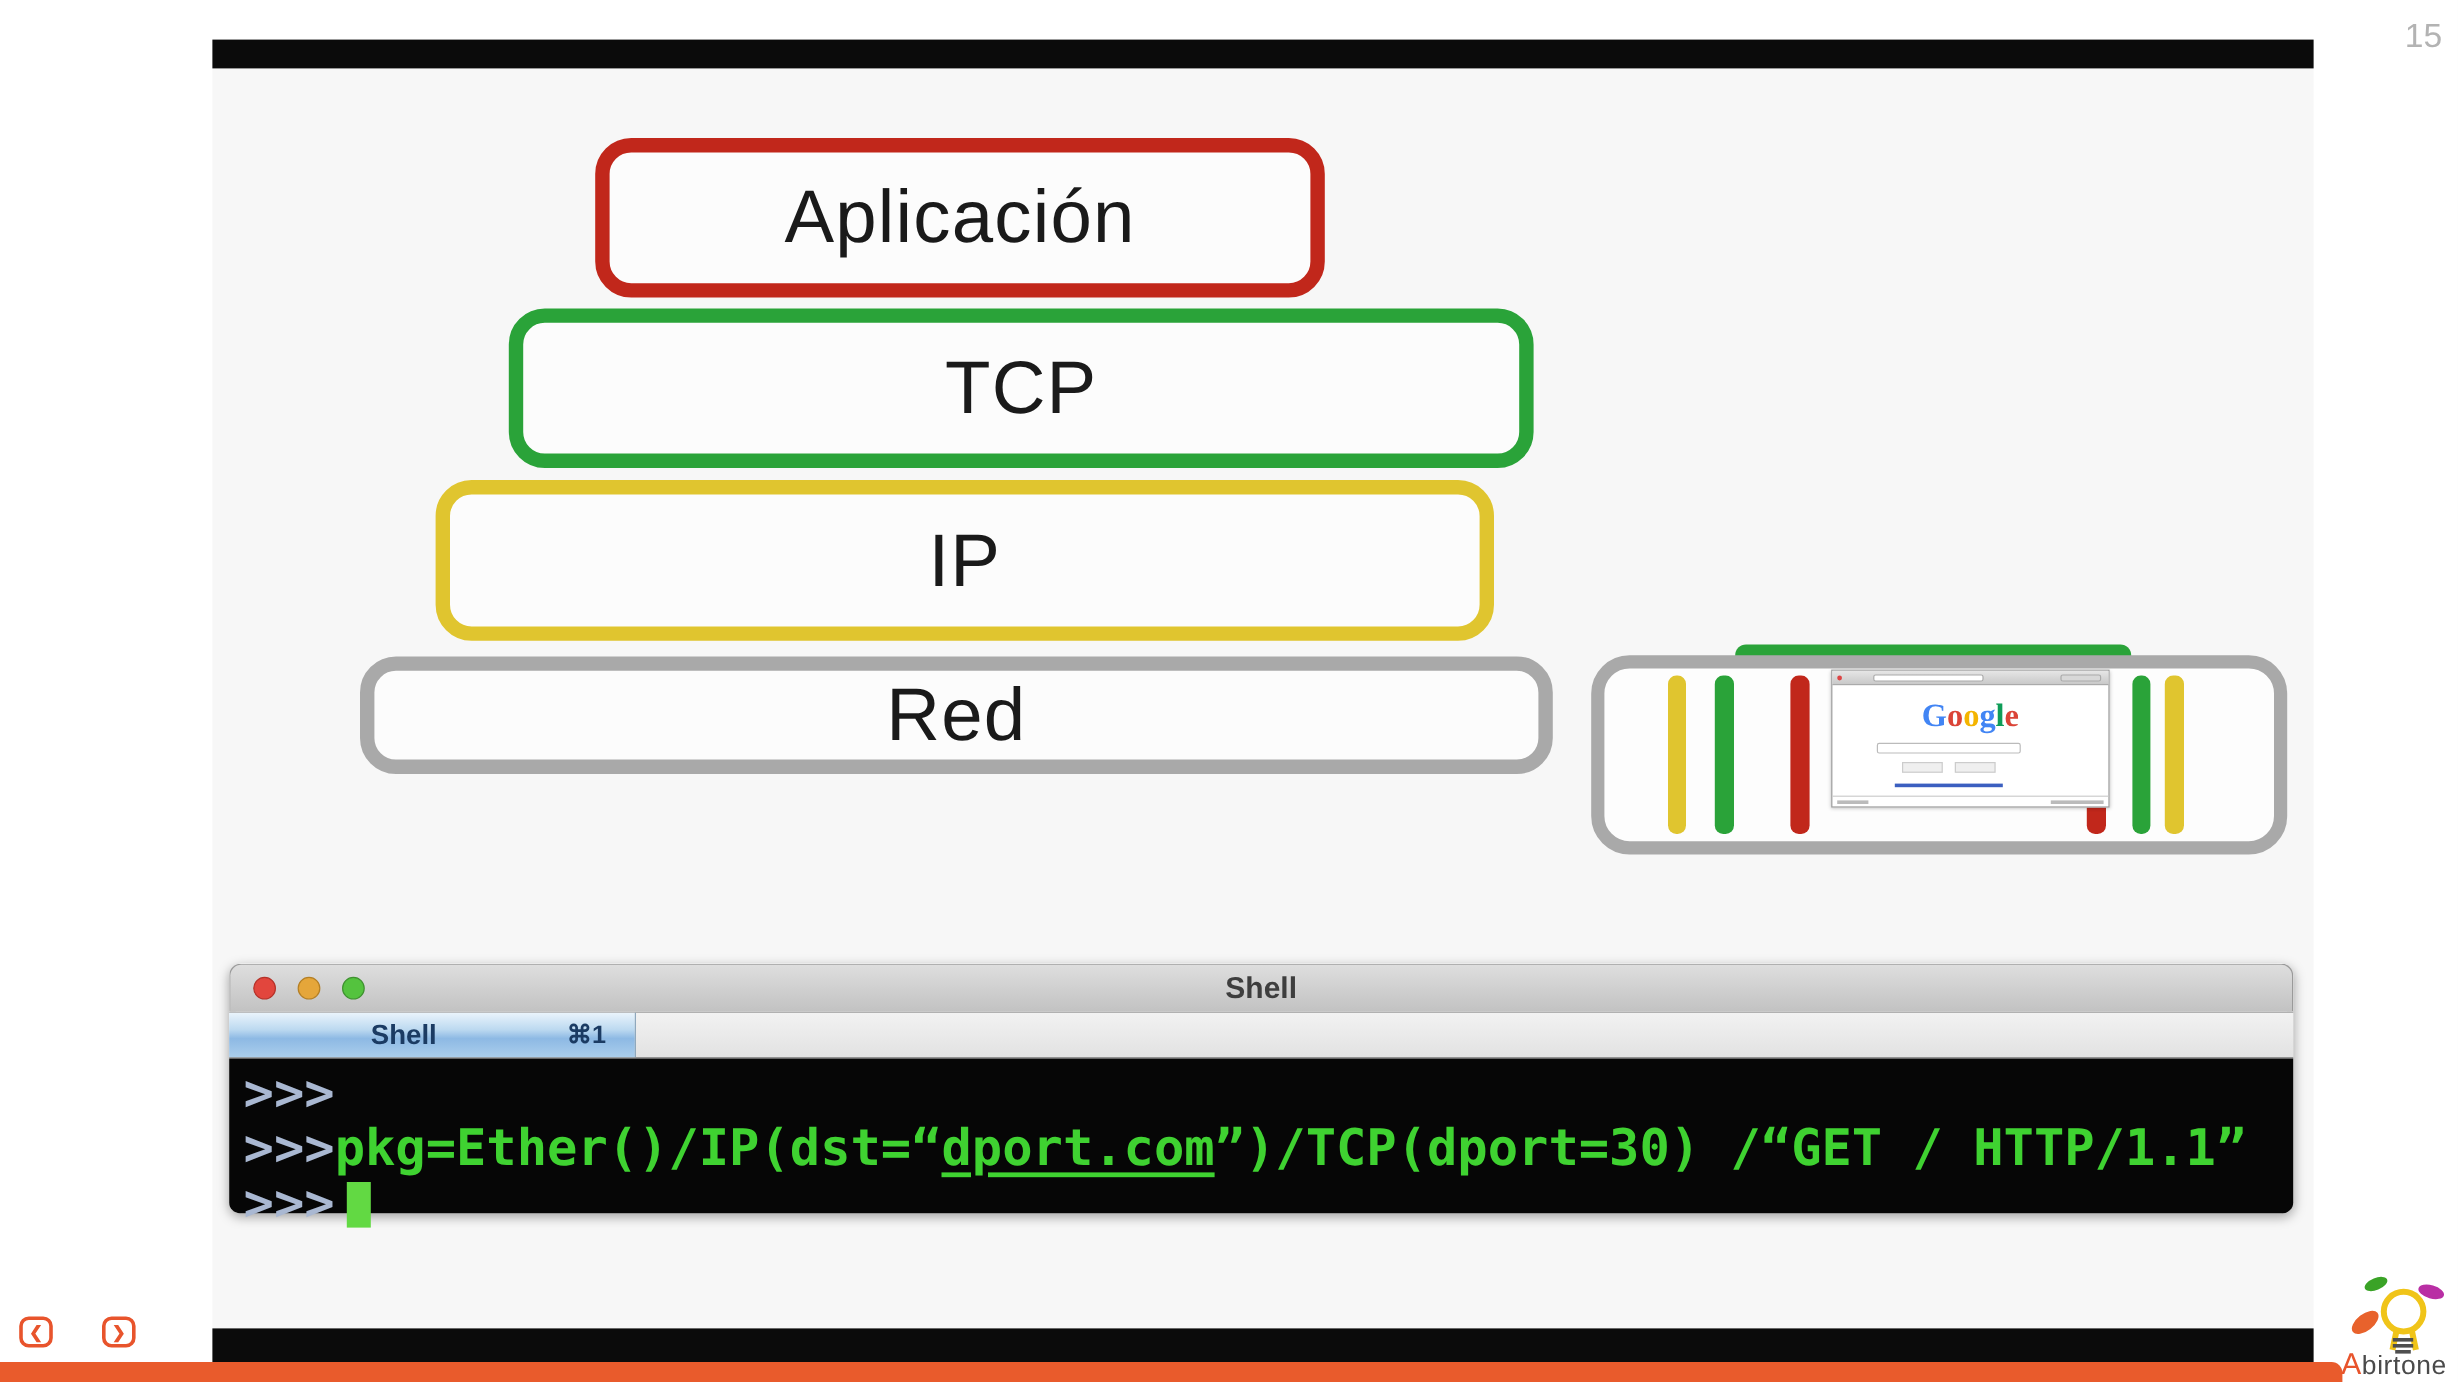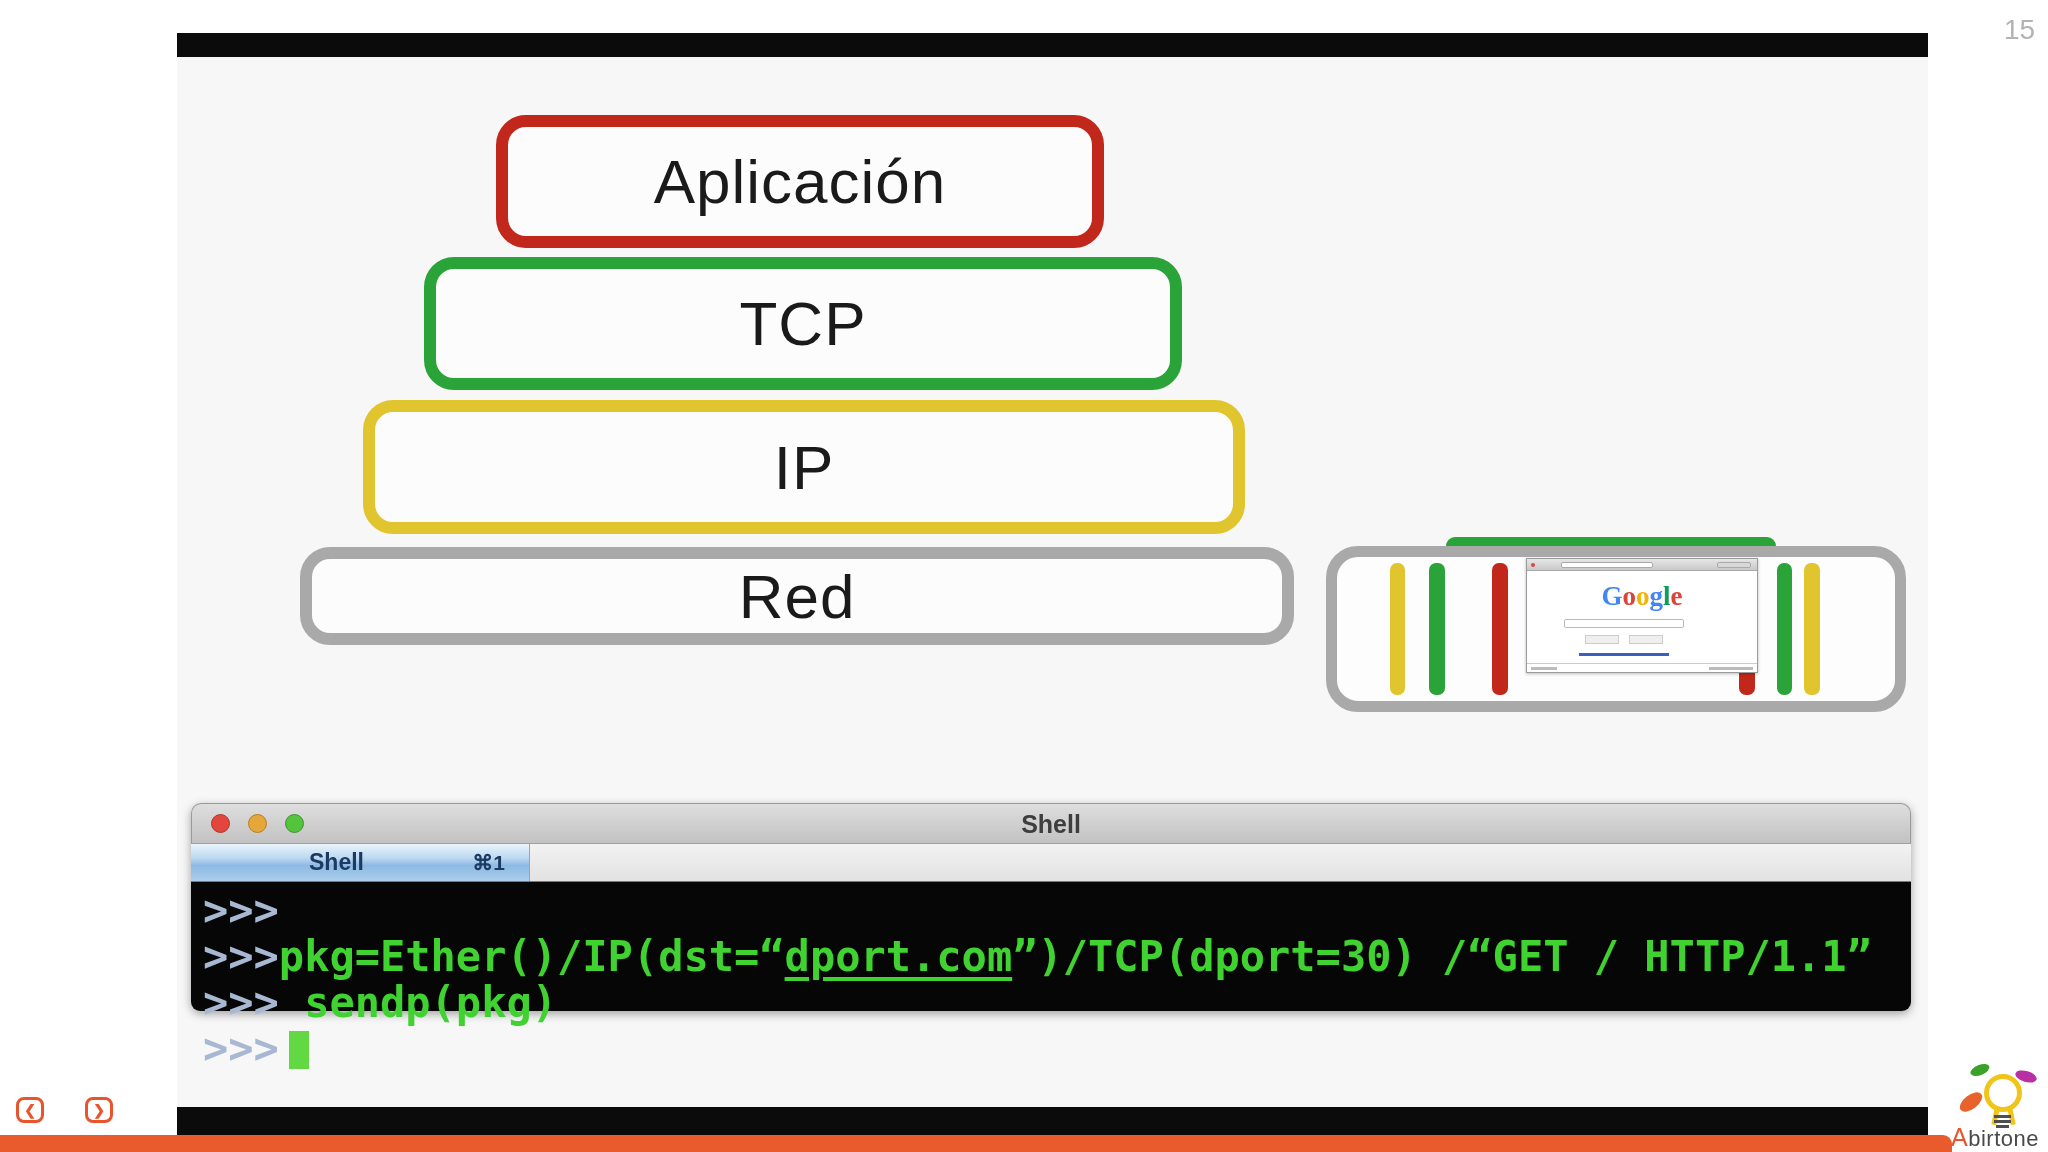--- a/index.html
+++ b/index.html
@@ -11,21 +11,21 @@
            background:#f7f7f7; }
   .slide-bar { position:absolute; left:0; width:1751px; background:#0b0b0b; }
   .slide-bar.top { top:0; height:24px; }
   .slide-bar.bottom { top:1074px; height:28px; }
 
   
   .stack-box { position:absolute; background:#fcfcfc; border-radius:30px;
                display:flex; align-items:center; justify-content:center;
                color:#1a1a1a; font-size:62px; letter-spacing:1px; }
   .box-apl { left:319px; top:82px;  width:608px; height:133px; border:12px solid #c1271b; }
-  .box-tcp { left:247px; top:224px; width:758px; height:133px; border:12px solid #2aa339; }
+  .box-tcp { left:247px; top:224px; width:854px; height:133px; border:12px solid #2aa339; }
   .box-ip  { left:186px; top:367px; width:882px; height:134px; border:12px solid #e0c52f; }
   .box-red { left:123px; top:514px; width:994px; height:98px; border:12px solid #a9a9a9; }
 
   
   .packet { position:absolute; left:1149px; top:504px; width:580px; height:175px; }
   .pk-green-band { position:absolute; left:120px; top:0; width:330px; height:22px;
                    background:#2aa339; border-radius:9px; }
   .pk-outer { position:absolute; left:0; top:9px; width:580px; height:166px;
               border:11px solid #a9a9a9; border-radius:32px; background:#fdfdfd; overflow:hidden; }
   .pk-bar { position:absolute; top:6px; height:132px; border-radius:7px; }
@@ -180,21 +180,20 @@
     </div>
     <div class="sh-tabbar">
       <div class="sh-tab">
         <span class="tb-label">Shell</span>
         <span class="tb-key">⌘1</span>
       </div>
     </div>
     <div class="sh-term">
       <div class="t-line"><span class="t-prompt">&gt;&gt;&gt;</span></div>
       <div class="t-line"><span class="t-prompt">&gt;&gt;&gt;</span><span class="t-cmd">pkg=Ether()/IP(dst=“</span><span class="t-link">dport.com</span><span class="t-cmd">”)/TCP(dport=30) /“GET / HTTP/1.1”</span></div>
-      <div class="t-line"><span class="t-prompt">&gt;&gt;&gt;</span><span class="t-cmd"> sendp(pkg)</span></div>
       <div class="t-line"><span class="t-prompt">&gt;&gt;&gt;</span><span class="t-cursor"></span></div>
     </div>
   </div>
 </div>
 
 <div class="nav-btn nav-prev">
   <span>❮</span>
 </div>
 <div class="nav-btn nav-next">
   <span>❯</span>

